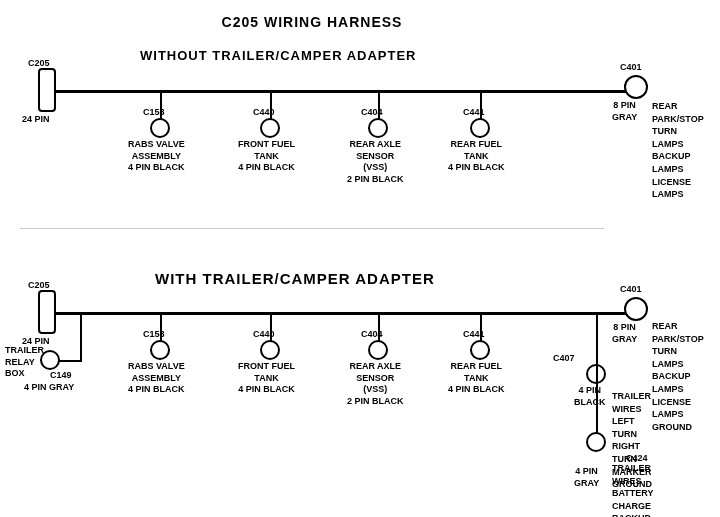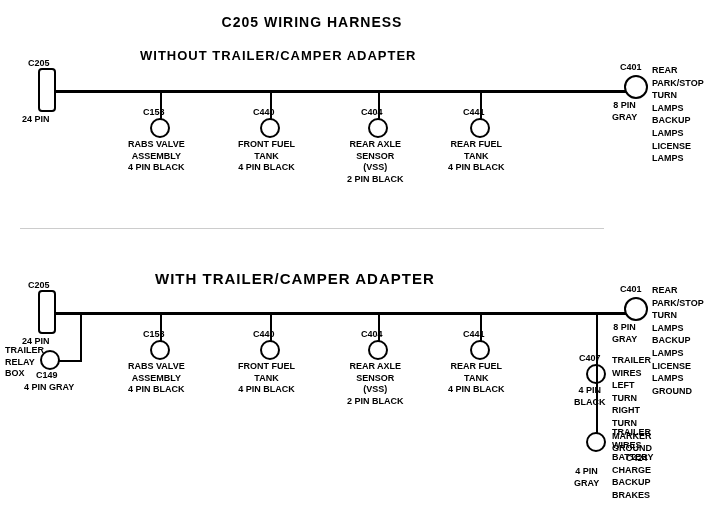--- a/index.html
+++ b/index.html
@@ -62,20 +62,21 @@
     }
     .label {
       position: absolute;
       font-size: 9px;
       font-weight: bold;
       text-align: center;
       line-height: 1.3;
     }
     .label-left {
       text-align: left;
+      margin-top: 36px;
     }
   </style>
 </head>
 <body>
 
 <div class="diagram-area">
 
   <div class="page-title" style="position:absolute;top:6px;left:0;right:0;">C205 WIRING HARNESS</div>
 
   <div class="section-label" style="top:48px; left:140px; font-size:13px;">WITHOUT  TRAILER/CAMPER  ADAPTER</div>
@@ -117,31 +118,31 @@
 
   <div class="connector-rect" style="top:290px; left:38px; width:18px; height:44px;"></div>
   <div class="label" style="top:280px; left:28px;">C205</div>
   <div class="label" style="top:336px; left:22px;">24 PIN</div>
 
   <div class="label" style="top:345px; left:5px; text-align:left;">TRAILER<br>RELAY<br>BOX</div>
 
   <div class="thin-vline" style="top:312px; left:80px; height:50px;"></div>
   <div class="thin-hline" style="top:360px; left:50px; width:31px;"></div>
   <div class="connector" style="top:350px; left:40px; width:20px; height:20px;"></div>
-  <div class="label" style="top:370px; left:36px;">C149</div>
+  <div class="label" style="top:370px; left:50px;">C149</div>
   <div class="label" style="top:382px; left:24px;">4 PIN GRAY</div>
 
   <div class="connector" style="top:297px; left:624px; width:24px; height:24px;"></div>
   <div class="label" style="top:284px; left:620px;">C401</div>
   <div class="label" style="top:322px; left:612px; text-align:center;">8 PIN<br>GRAY</div>
   <div class="label label-left" style="top:284px; left:652px; line-height:1.4;">REAR PARK/STOP<br>TURN LAMPS<br>BACKUP LAMPS<br>LICENSE LAMPS<br>GROUND</div>
 
   <div class="thin-vline" style="top:312px; left:596px; height:55px;"></div>
   <div class="connector" style="top:364px; left:586px; width:20px; height:20px;"></div>
-  <div class="label" style="top:353px; left:579px;">C407</div>
+  <div class="label" style="top:353px; left:553px;">C407</div>
   <div class="label" style="top:385px; left:574px; text-align:center;">4 PIN<br>BLACK</div>
   <div class="label label-left" style="top:354px; left:612px; line-height:1.4;">TRAILER WIRES<br>LEFT TURN<br>RIGHT TURN<br>MARKER<br>GROUND</div>
 
   <div class="thin-vline" style="top:312px; left:596px; height:130px;"></div>
 
   <div class="connector" style="top:432px; left:586px; width:20px; height:20px;"></div>
   <div class="label" style="top:453px; left:579px;margin-left:47px;">C424</div>
   <div class="label" style="top:466px; left:574px; text-align:center;">4 PIN<br>GRAY</div>
   <div class="label label-left" style="top:426px; left:612px; line-height:1.4;">TRAILER WIRES<br>BATTERY CHARGE<br>BACKUP<br>BRAKES</div>
 

